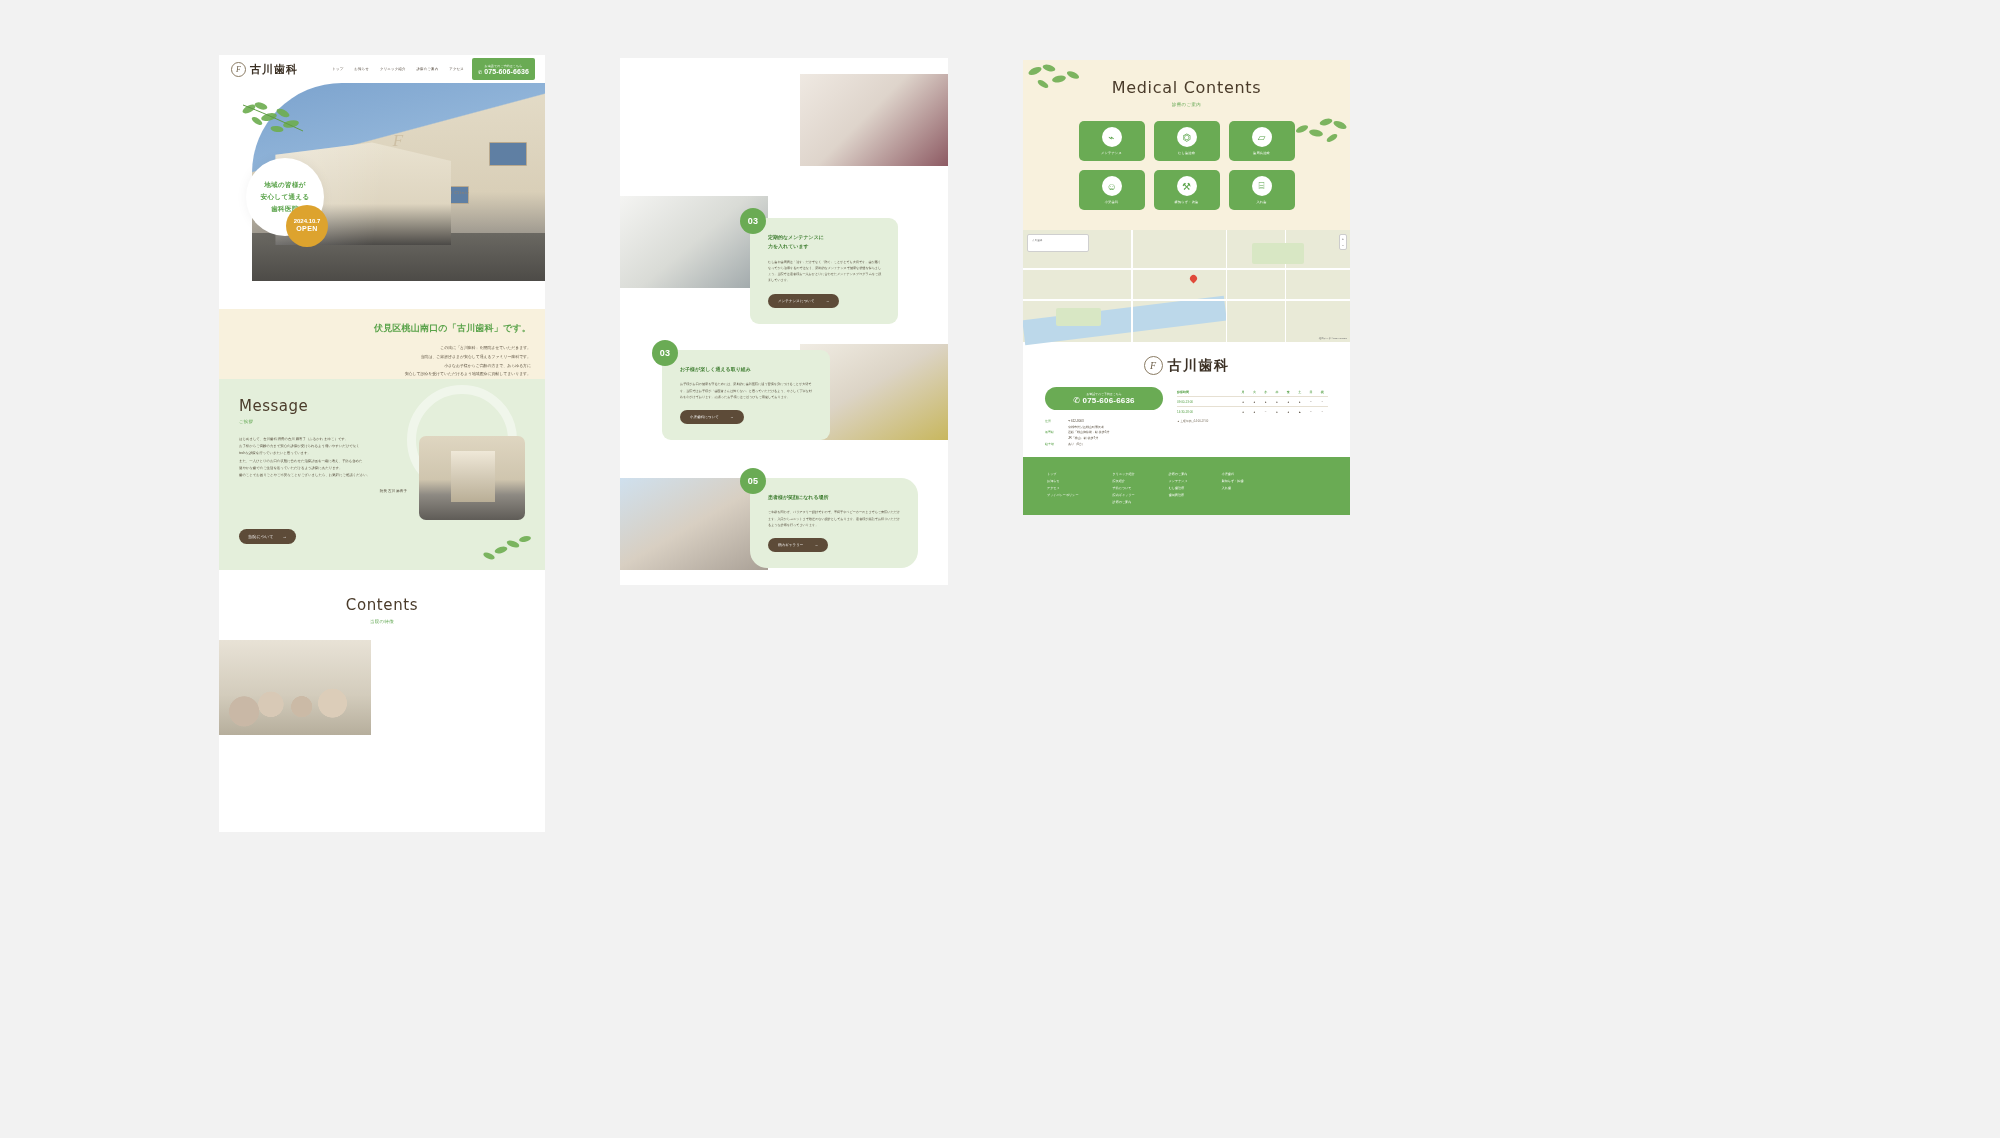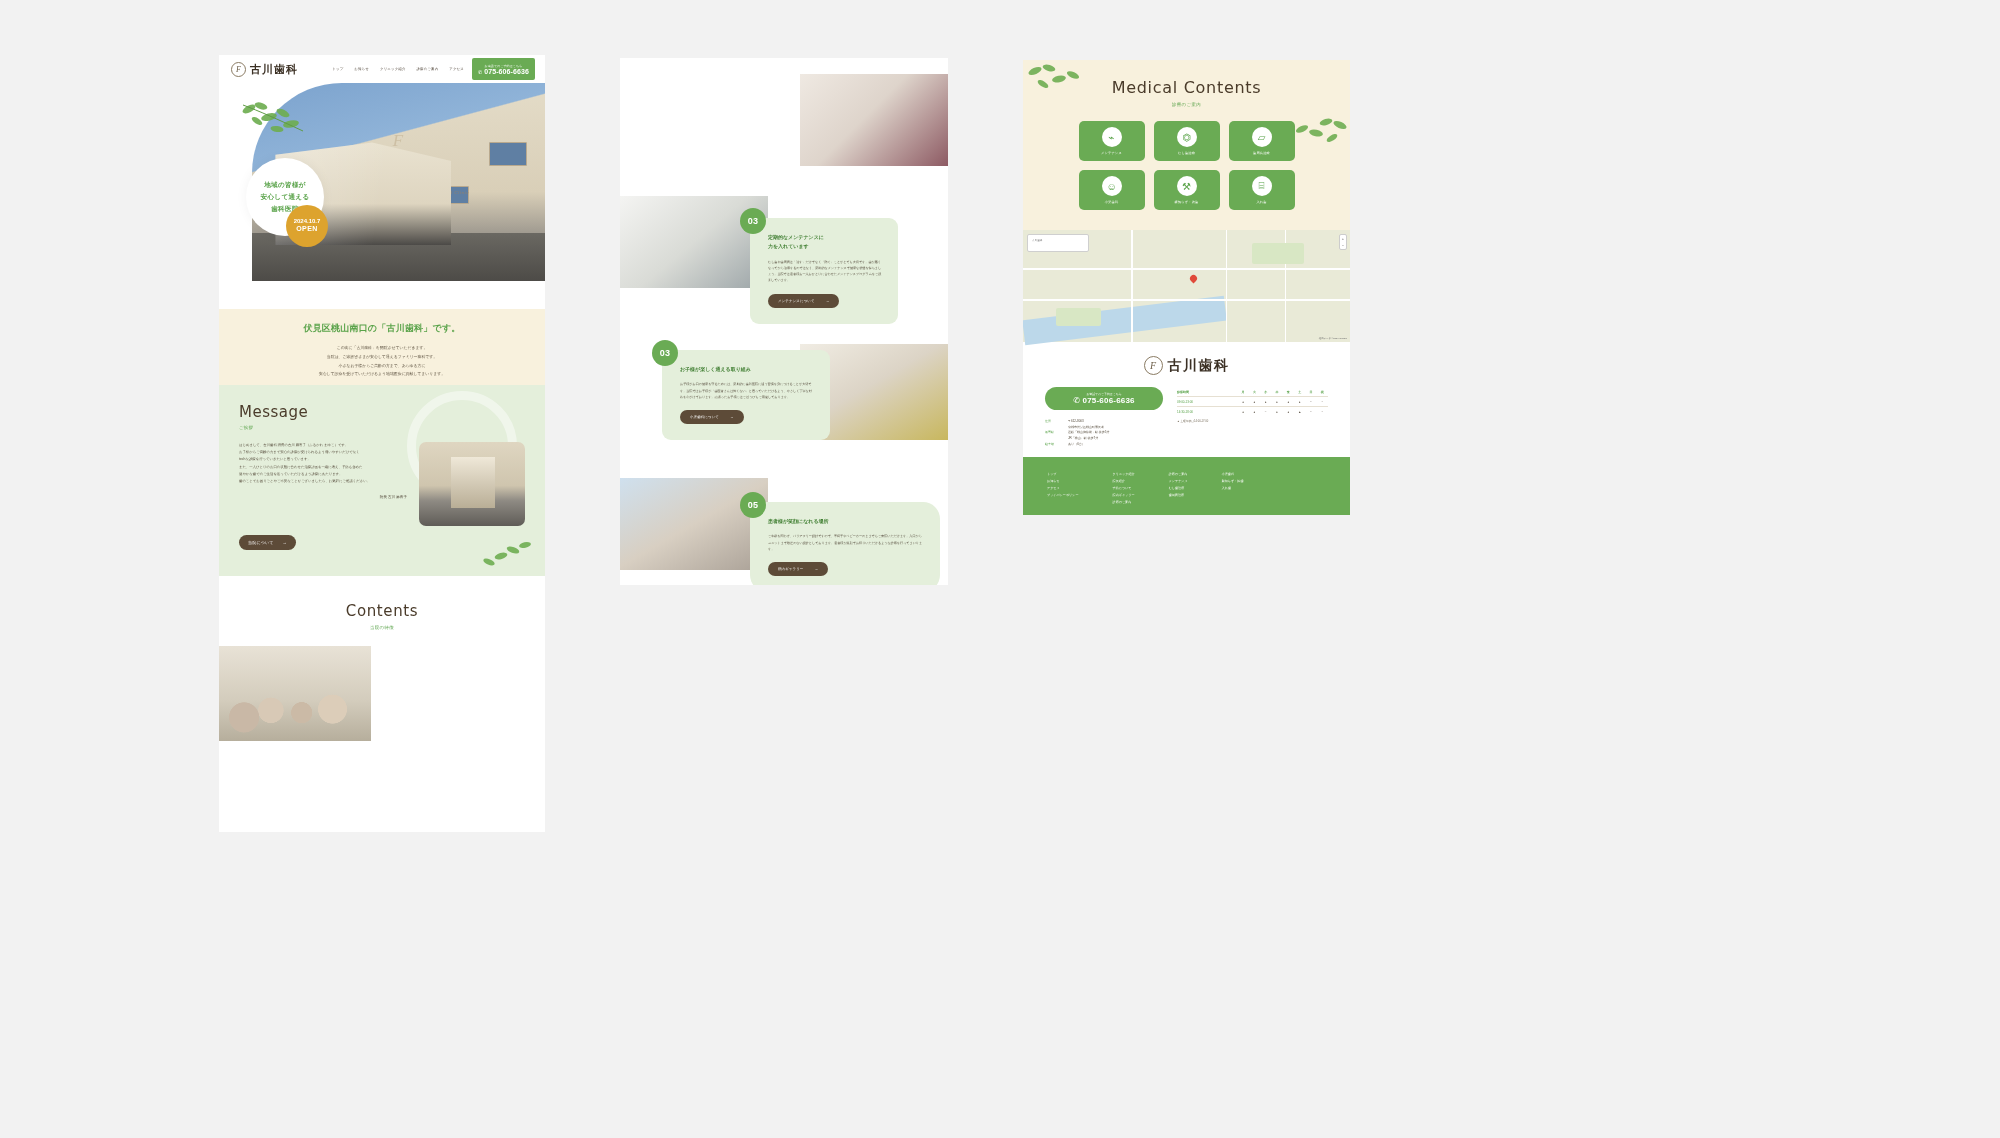--- a/index.html
+++ b/index.html
@@ -89,21 +89,21 @@
   .hero-badge {
     position: absolute; left: 67px; top: 122px; width: 42px; height: 42px;
     border-radius: 50%; background: #dda32e; z-index: 26;
     display: flex; flex-direction: column; align-items: center;
     justify-content: center; color: #fff; line-height: 1.25;
   }
   .hero-badge .b1 { font-size: 6px; font-weight: bold; }
   .hero-badge .b2 { font-size: 7px; font-weight: bold; letter-spacing: .4px; }
 
   
-  .intro { background: #f8f1dd; padding: 13px 14px 6px; text-align: center; }
+  .intro { background: #f8f1dd; padding: 13px 14px 0; text-align: right; }
   .intro h2 { font-size: 9px; color: #5aa34a; font-weight: bold; letter-spacing: .2px; }
   .intro p { margin-top: 9px; font-size: 3.9px; color: #5b503f; line-height: 2.25; }
 
   
   .news-wrap { background: #f8f1dd; padding: 0 24px 26px; }
   .news-card {
     background:#fff; border-radius: 9px; padding: 13px 16px 14px;
     display:flex; gap: 16px;
   }
   .news-left { min-width: 74px; }
@@ -409,21 +409,21 @@
         <div class="feat-text">お子様がお口の健康を守るためには、定期的に歯科医院に通う習慣を身につけることが大切です。当院ではお子様が「歯医者さんは怖くない」と思っていただけるよう、やさしく丁寧な対応を心がけております。頑張ったお子様にはごほうびもご用意しております。</div>
         <div class="c2-btn">
           <span>小児歯科について</span>
           <span>→</span>
         </div>
       </div>
     </div>
 
     <div class="c2-block" style="height:110px;margin-top:22px;">
       <div class="c2-photo" style="left:0;top:0;width:148px;height:92px;background:linear-gradient(150deg,#cfe0ee 0%,#d8cfc2 50%,#a9a096 100%);"></div>
-      <div class="c2-card" style="position:absolute;left:130px;top:24px;width:190px;border-radius:17px;">
+      <div class="c2-card" style="position:absolute;left:130px;top:0;width:168px;border-radius:17px;">
         <div class="num-badge">05</div>
         <div class="feat-title">
           <span>患者様が笑顔になれる場所</span>
         </div>
         <div class="feat-text">ご年齢を問わず、バリアフリー設計ですので、車椅子やベビーカーのままでもご来院いただけます。入口からユニットまで段差のない設計としております。患者様が笑顔でお帰りいただけるような診療を行ってまいります。</div>
         <div class="c2-btn">
           <span>院内ギャラリー</span>
           <span>→</span>
         </div>
       </div>

